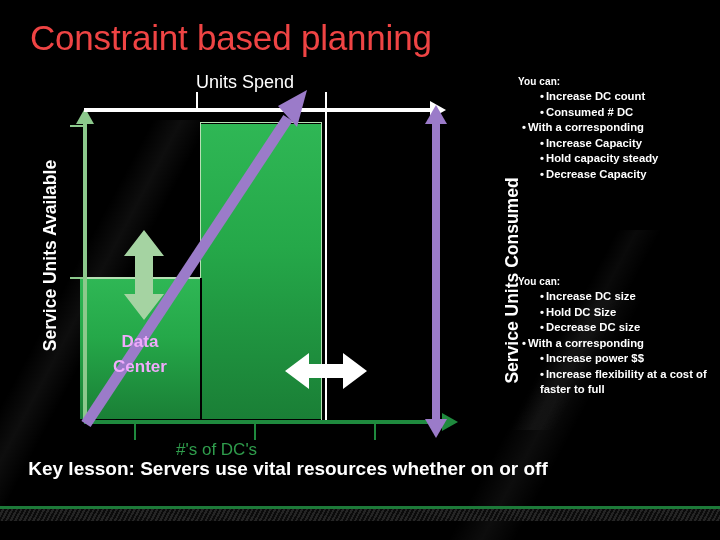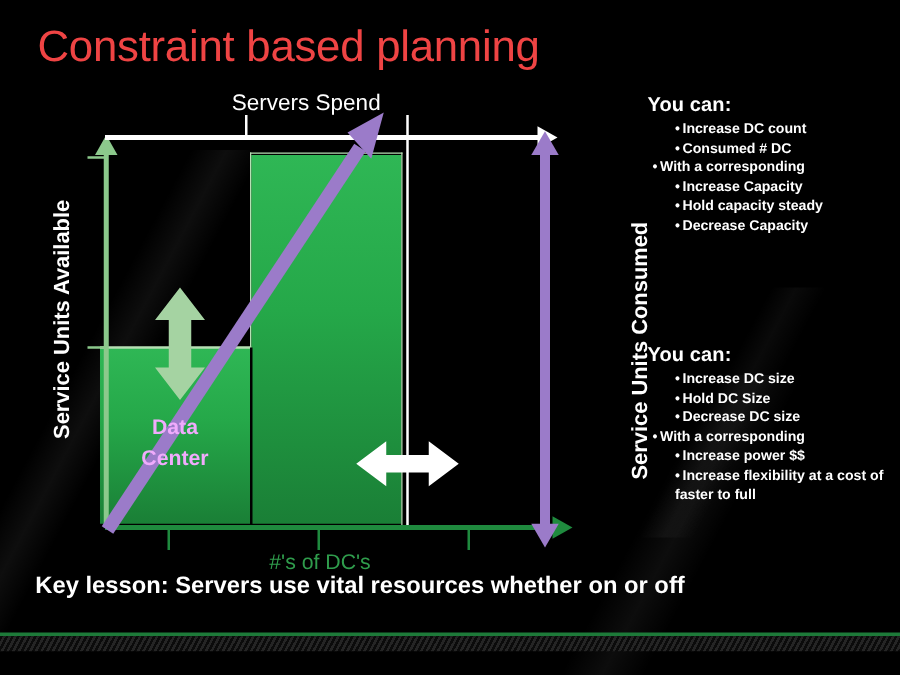--- a/index.html
+++ b/index.html
@@ -63,32 +63,32 @@
   #v-arrow{position:absolute;left:122px;top:228px;width:44px;height:94px;}
 
   
   #h-arrow{position:absolute;left:283px;top:350px;width:86px;height:42px;}
 
   
   #ylabel-left{position:absolute;left:-60px;top:245px;width:220px;text-align:center;
                transform:rotate(-90deg);font-size:17.5px;font-weight:bold;color:#ffffff;}
   #ylabel-right{position:absolute;left:382px;top:270px;width:260px;text-align:center;
                 transform:rotate(-90deg);font-size:17.5px;font-weight:bold;color:#ffffff;}
-  #xlabel{position:absolute;left:156px;top:440px;width:200px;text-align:center;
+  #xlabel{position:absolute;left:176px;top:440px;width:200px;text-align:left;
           font-size:17px;color:#2f9c4c;}
   #energy-label{position:absolute;left:135px;top:72px;width:220px;text-align:center;
                 font-size:18px;color:#ffffff;}
   #dc-label{position:absolute;left:95px;top:330px;width:90px;text-align:center;
             font-size:17px;font-weight:bold;color:#f0abfc;line-height:1.45;}
 
   
   .panel{position:absolute;left:518px;width:200px;color:#ffffff;}
   #panel-top{top:76px;}
   #panel-bottom{top:276px;}
-  .panel-head{font-size:16px;font-weight:bold;letter-spacing:.1px;margin:0 0 2px 0;}
+  .panel-head{font-size:10px;font-weight:bold;letter-spacing:.1px;margin:0 0 2px 0;}
   .panel ul{list-style:none;margin:0;padding:0;}
   .panel li{font-size:11.3px;font-weight:bold;line-height:1.38;white-space:nowrap;}
   .panel li.lvl2{padding-left:22px;}
   .panel li.lvl1{padding-left:4px;}
   .panel li.wrap{white-space:normal;}
   .bul{display:inline-block;margin-right:2px;}
 
   
   #footer{position:absolute;left:0;top:458px;width:576px;text-align:center;
           font-size:19px;font-weight:bold;color:#ffffff;}
@@ -142,21 +142,21 @@
     </svg>
 
     <svg id="v-arrow" viewBox="0 0 44 94">
       <polygon points="22,2 42,28 31,28 31,66 42,66 22,92 2,66 13,66 13,28 2,28" fill="#a5d3a2"></polygon>
     </svg>
 
     <svg id="h-arrow" viewBox="0 0 86 42">
       <polygon points="2,21 26,3 26,14 60,14 60,3 84,21 60,39 60,28 26,28 26,39" fill="#ffffff"></polygon>
     </svg>
 
-    <div id="energy-label">Servers Spend</div>
+    <div id="energy-label">Units Spend</div>
     <div id="ylabel-left">Service Units Available</div>
     <div id="ylabel-right">Service Units Consumed</div>
     <div id="xlabel">#'s of DC's</div>
     <div id="dc-label"><span>Data</span><br><span>Center</span></div>
   </div>
 
   <div class="panel" id="panel-top">
     <div class="panel-head">You can:</div>
     <ul>
       <li class="lvl2"><span class="bul">•</span><span>Increase DC count</span></li>

